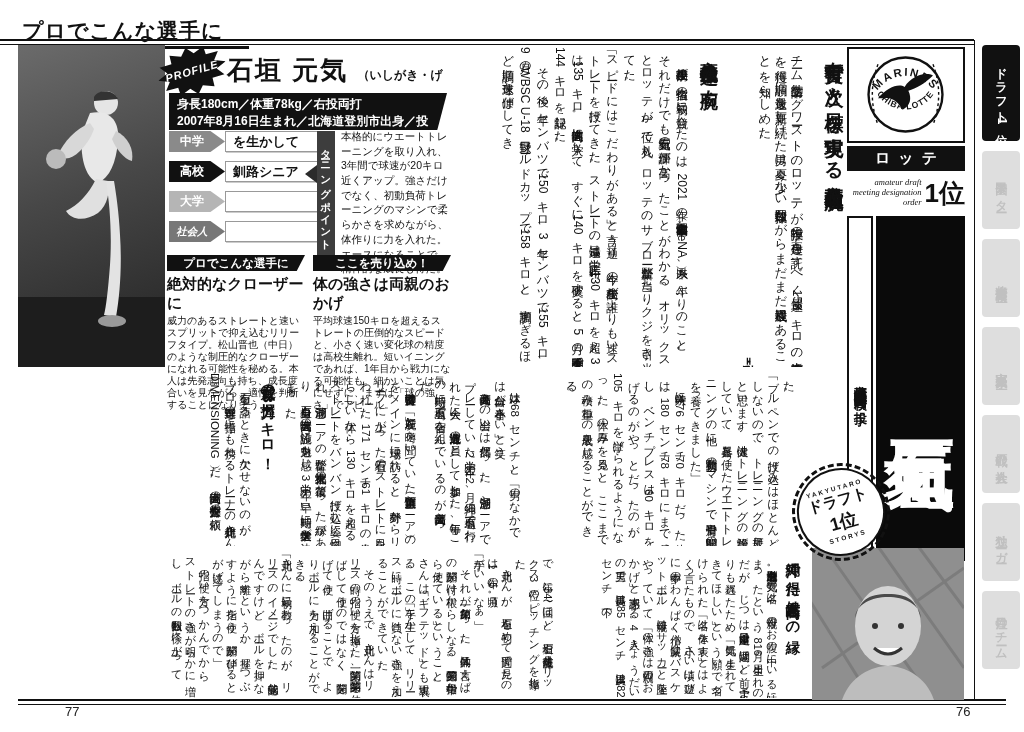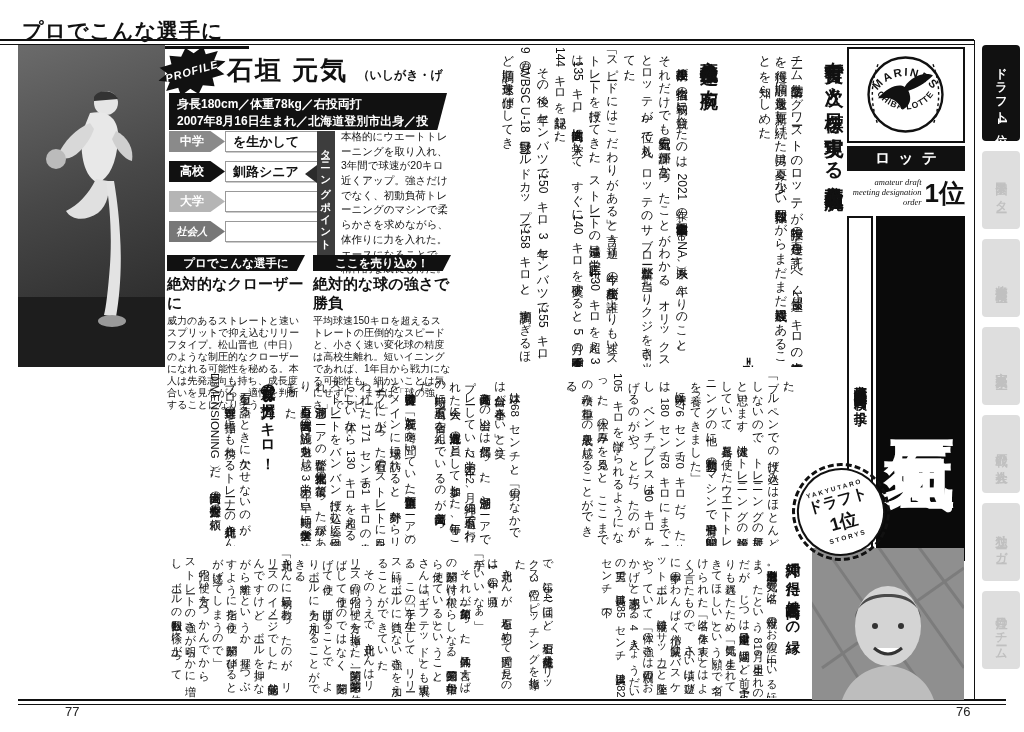--- a/index.html
+++ b/index.html
@@ -149,21 +149,21 @@
     <div class="tbar v">ターニングポイント</div>
     <div class="ttext">本格的にウエートトレーニングを取り入れ、3年間で球速が20キロ近くアップ。強さだけでなく、初動負荷トレーニングのマシンで柔らかさを求めながら、体作りに力を入れた。エースになることで、精神的な成長も得た。</div>
 
     <div class="pbox" style="left:2px;">
       <div class="bhead">プロでこんな選手に</div>
       <div class="btitle">絶対的なクローザーに</div>
       <div class="btext">威力のあるストレートと速いスプリットで抑え込むリリーフタイプ。松山晋也（中日）のような制圧的なクローザーになれる可能性を秘める。本人は先発志向も持ち、成長度合いを見ながら、適性を判断することになりそう。</div>
     </div>
     <div class="pbox" style="left:148px;">
       <div class="bhead">ここを売り込め！</div>
-      <div class="btitle">絶対的な球の強さで勝負</div>
+      <div class="btitle">体の強さは両親のおかげ</div>
       <div class="btext">平均球速150キロを超えるストレートの圧倒的なスピードと、小さく速い変化球の精度は高校生離れ。短いイニングであれば、1年目から戦力になる可能性も。細かいことは気にせずに、まずは「球の強さ」でアピール。</div>
     </div>
   </div>
 
   <div class="abs v art1">
     <h3>高校生世代最速の右腕</h3>
     <div class="pre">　高校生投手が1位指名の最初に競合したのは、2021年の小園健太（市和歌山高→DeNA）以来、4年ぶりのこと。それだけでも石垣元気の評価が高かったことがわかる。オリックスとロッテが1位で入札し、ロッテのサブロー新監督が当たりクジを引き当てた。
 「スピードにはこだわりがある」と言う通り、今年の高校生が誰よりも速いストレートを投げてきた。ストレートの最速は中学2年時に130キロを超え、3年時は135キロ。健大高崎高に入学して、すぐに140キロを突破すると、5月の春季関東大会で144キロを記録した。
 　その後、2年センバツで150キロ、3年センバツで155キロ、9月のWBSC U-18野球ワールドカップで158キロと、順調すぎるほど順調に球速を伸ばしてき</div>
   </div>

